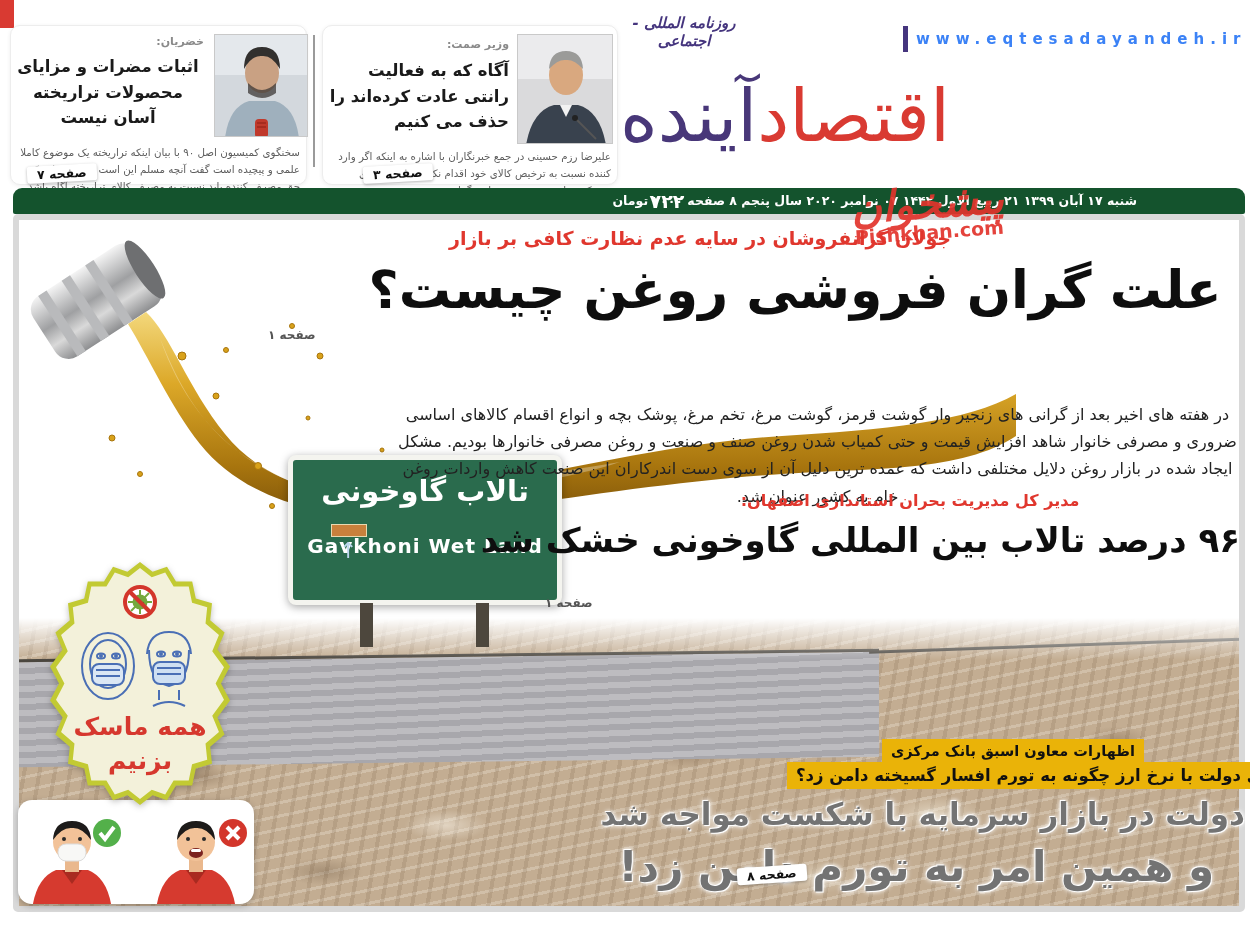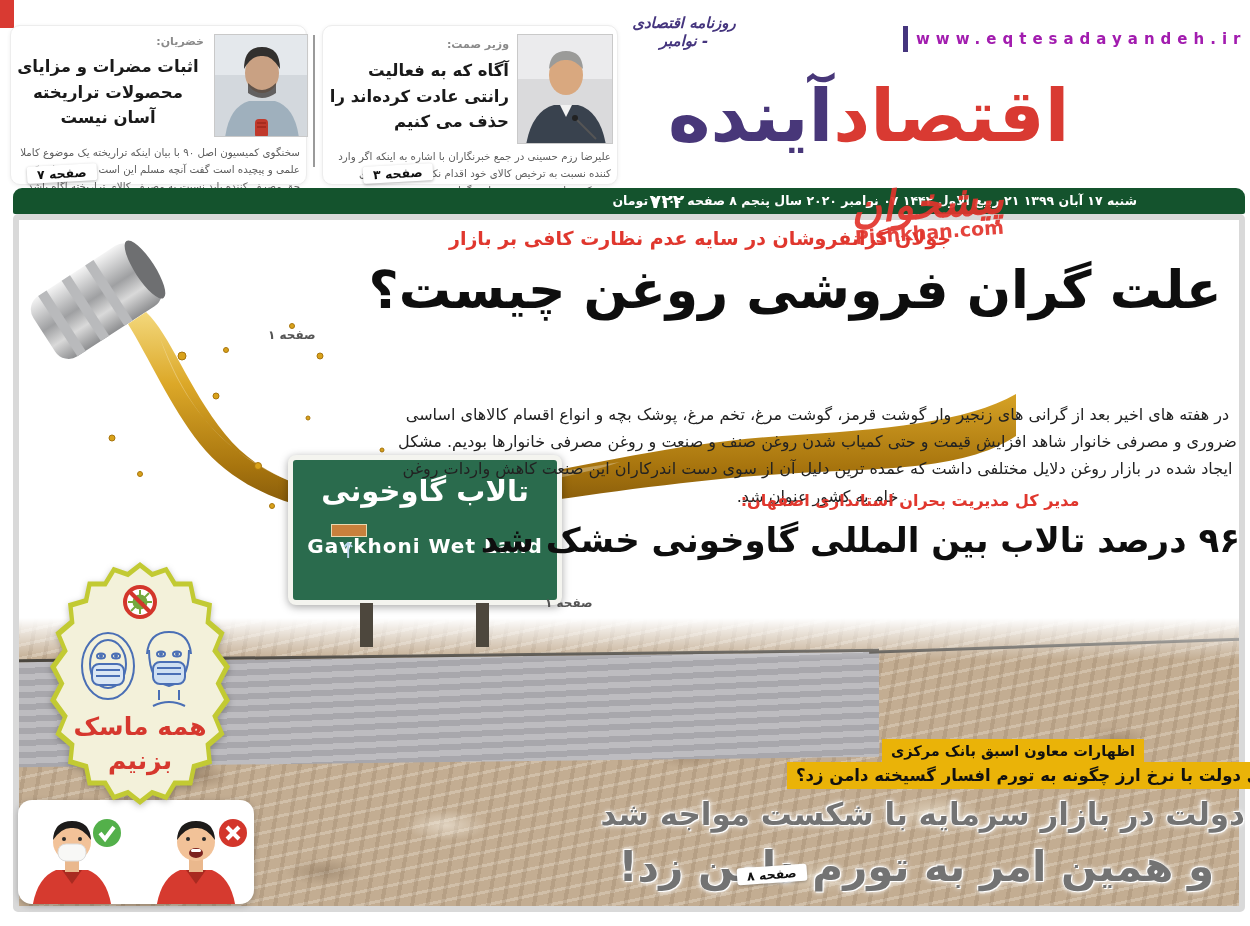--- a/index.html
+++ b/index.html
@@ -18,23 +18,23 @@
   .story-label { color:#8a8a8a; font-size:11px; font-weight:bold; text-align:right; }
   .story-headline { color:#1a1a1a; font-size:16.5px; font-weight:bold; line-height:1.55;
                     text-align:right; }
   .story-body { color:#5d5d5d; font-size:10.3px; line-height:1.65; text-align:right; }
   .page-tag { background:#fff; border-radius:3px; box-shadow:0 1px 3px rgba(0,0,0,.3);
               padding:1px 10px; font-size:12.5px; font-weight:bold; color:#111;
               display:inline-block; transform:rotate(-3deg); }
   .vdivider { width:2px; background:#9a9a9a; }
 
   .tagline { color:#45357e; font-size:15px; font-style:italic; font-weight:bold; text-align:center; }
-  .site-url { color:#a21caf; font-size:15px; font-weight:bold; letter-spacing:6px; }
+  .site-url { color:#3b82f6; font-size:15px; font-weight:bold; letter-spacing:6px; }
   .url-tick { width:5px; height:26px; background:#45357e; }
-  .logo { font-size:72px; font-weight:bold; line-height:1.0; white-space:nowrap; text-align:left;margin-left:48px; }
+  .logo { font-size:72px; font-weight:normal; line-height:1.0; white-space:nowrap; text-align:left; }
   .logo .red { color:#d93a32; }
   .logo .navy { color:#483779; }
 
   
   .issue-bar { left:13px; top:188px; width:1232px; height:26px; background:#14532d;
                border-radius:9px 9px 2px 2px; }
   .issue-number { color:#fff; font-size:19px; font-weight:bold; line-height:26px; }
   .date-line { color:#fff; font-size:12.5px; font-weight:bold; line-height:26px; white-space:nowrap; }
 
   .watermark { z-index:60; color:#e2342c; text-align:center; transform:rotate(-4deg); opacity:.92; }
@@ -155,21 +155,21 @@
       </svg>
     </div>
     <div class="abs story-label rtl" style="right:108px; top:12px; width:120px;">وزیر صمت:</div>
     <div class="abs story-headline rtl" style="right:108px; top:32px; width:182px;">آگاه که به فعالیت رانتی عادت کرده‌اند را حذف می کنیم</div>
     <div class="abs story-body rtl" style="right:6px; top:122px; width:284px;">علیرضا رزم حسینی در جمع خبرنگاران با اشاره به اینکه اگر وارد کننده نسبت به ترخیص کالای خود اقدام نکند به عنوان کالای متروکه شناخته شده و به مزایده گذاشته می شود.</div>
     <div class="abs" style="left:40px; bottom:2px;">
       <span class="page-tag rtl">صفحه ۳</span>
     </div>
   </div>
 
-  <div class="abs tagline rtl" style="left:628px; top:14px; width:112px;">روزنامه اقتصادی - نوامبر</div>
+  <div class="abs tagline rtl" style="left:628px; top:14px; width:112px;">روزنامه المللی - اجتماعی</div>
   <div class="abs url-tick" style="left:903px; top:26px;"></div>
   <div class="abs site-url" style="left:916px; top:30px;">www.eqtesadayandeh.ir</div>
   <div class="abs logo rtl" style="left:620px; top:52px; width:512px; height:128px; line-height:128px;">
     <span class="red">اقتصاد</span><span class="navy">آینده</span>
   </div>
 
   <div class="abs issue-bar">
     <div class="abs issue-number" style="left:614px; top:0; width:80px; text-align:center;">۷۲۲</div>
     <div class="abs date-line rtl" style="right:108px; top:0;">شنبه ۱۷ آبان ۱۳۹۹   ۲۱ ربیع الاول ۱۴۴۲   ۰۷ نوامبر ۲۰۲۰   سال پنجم   ۸ صفحه   ۲۰۰۰ تومان</div>
   </div>

